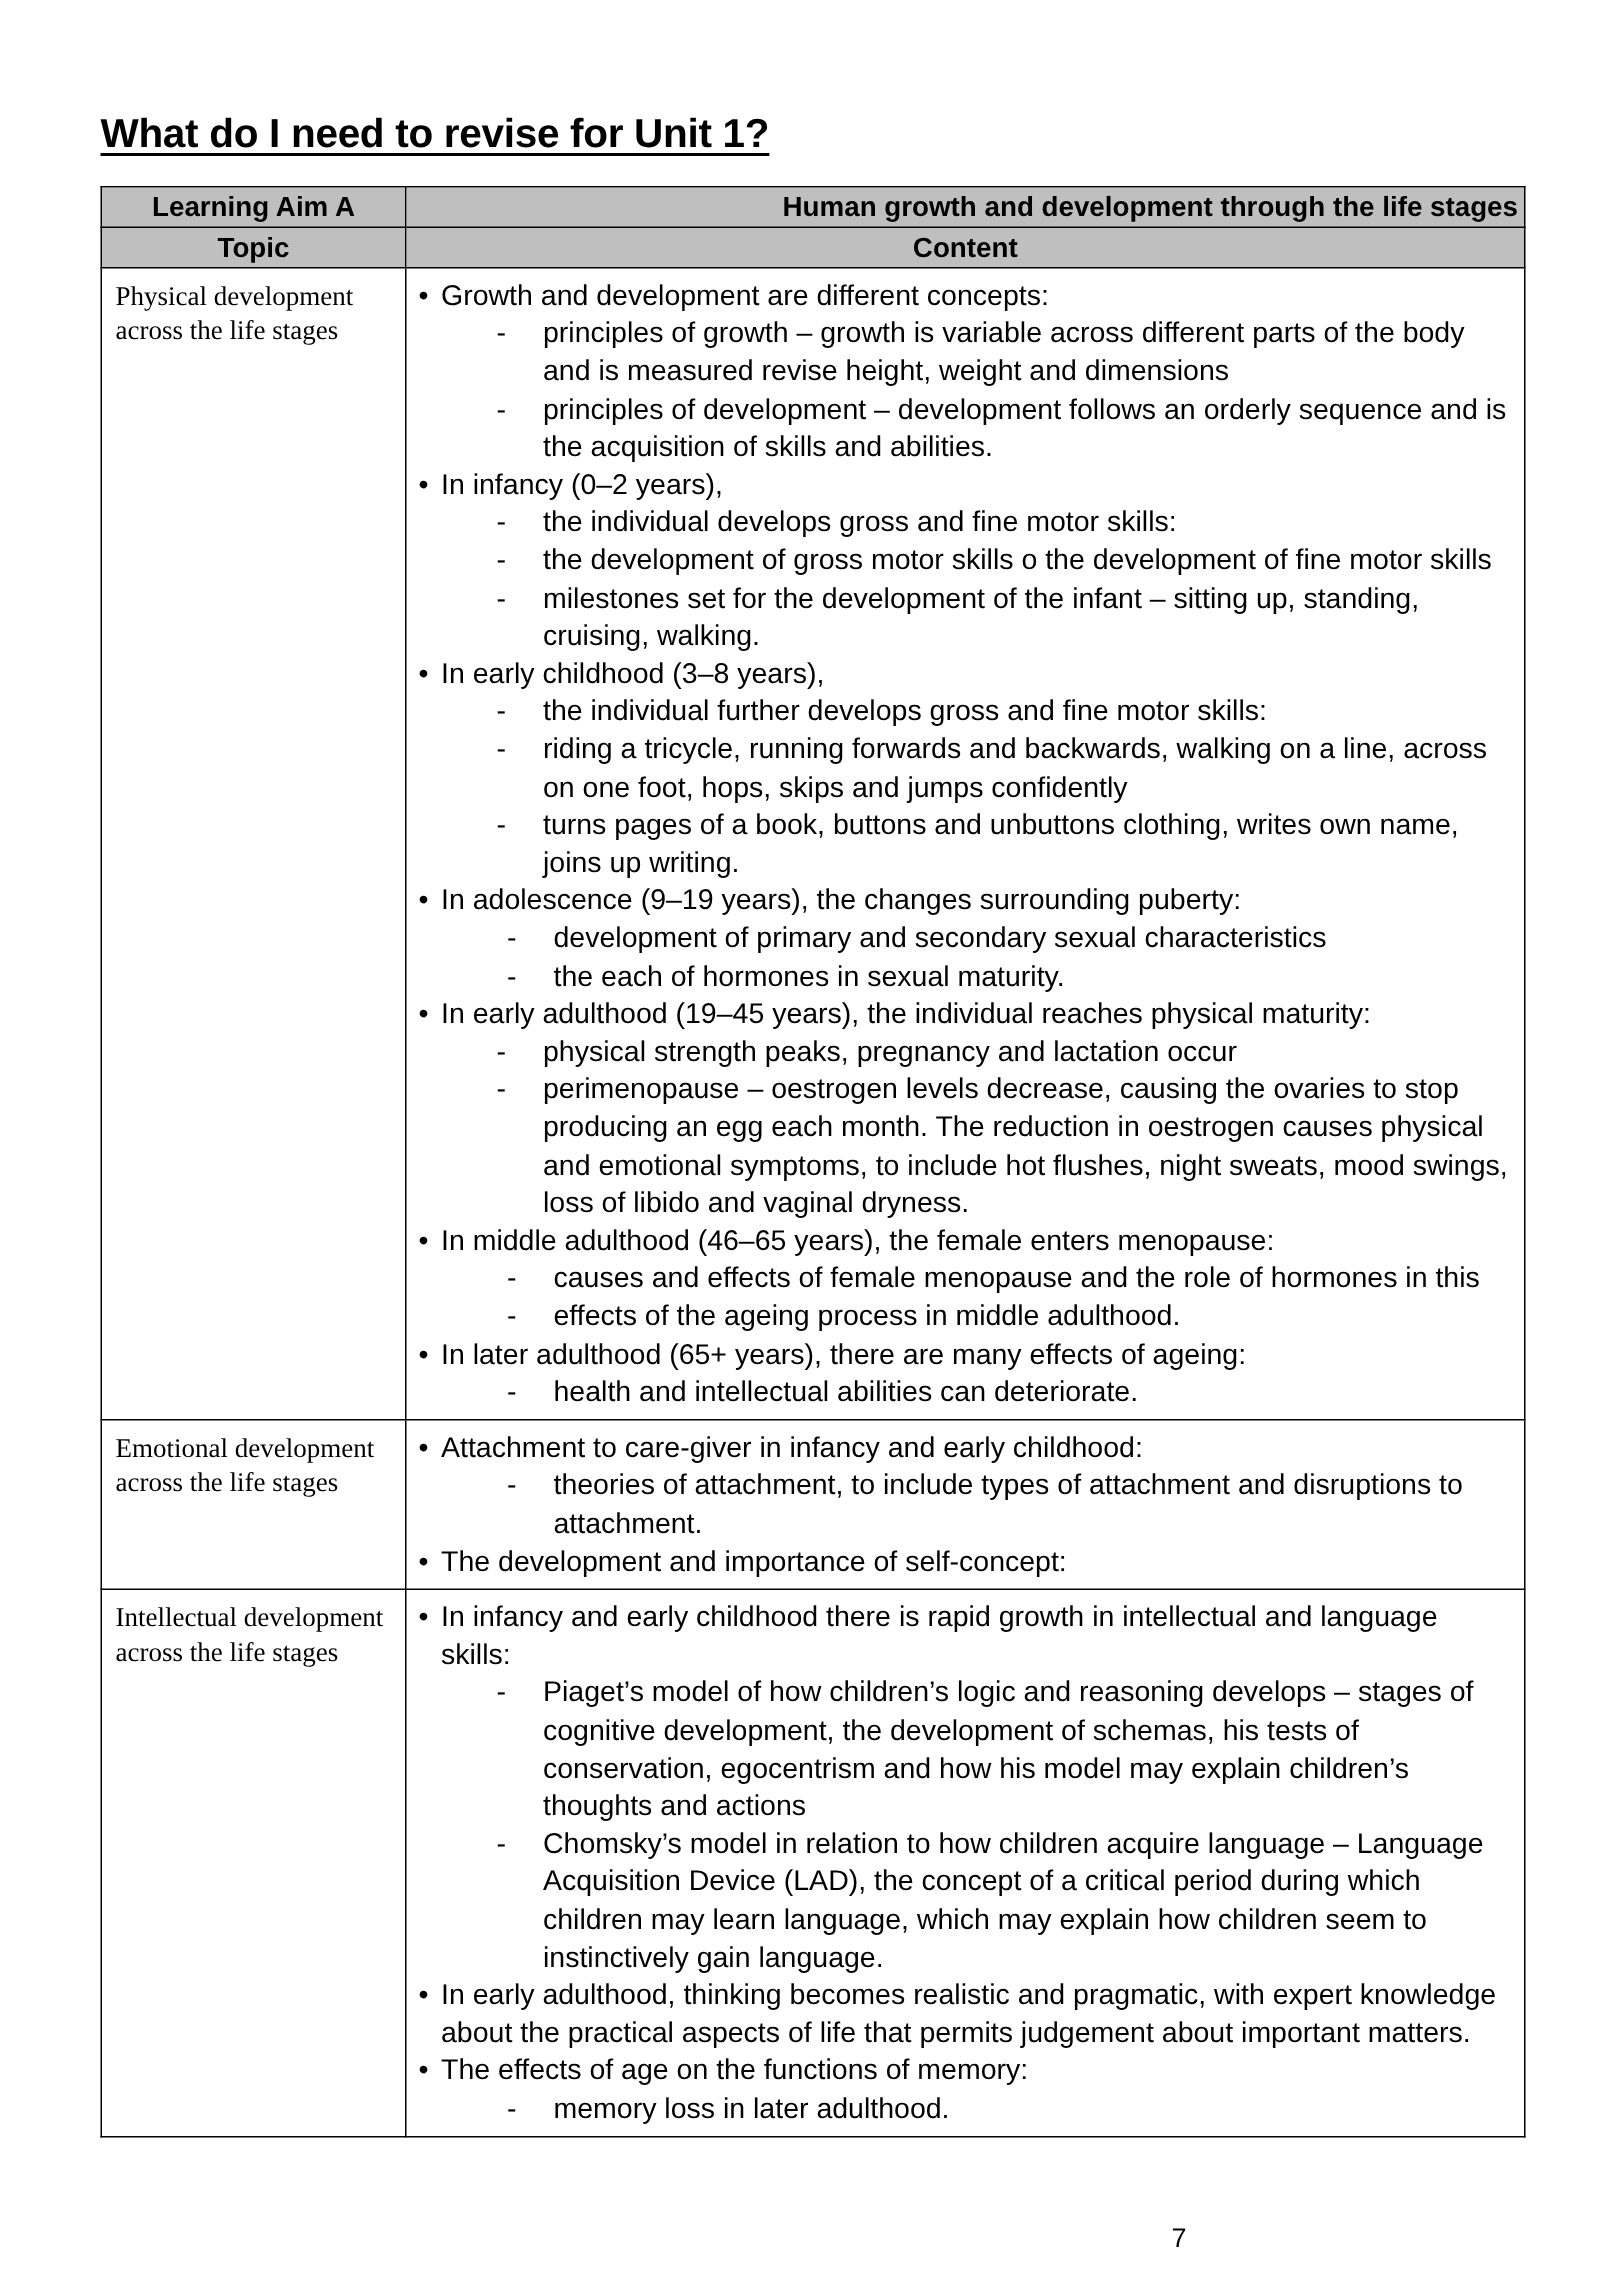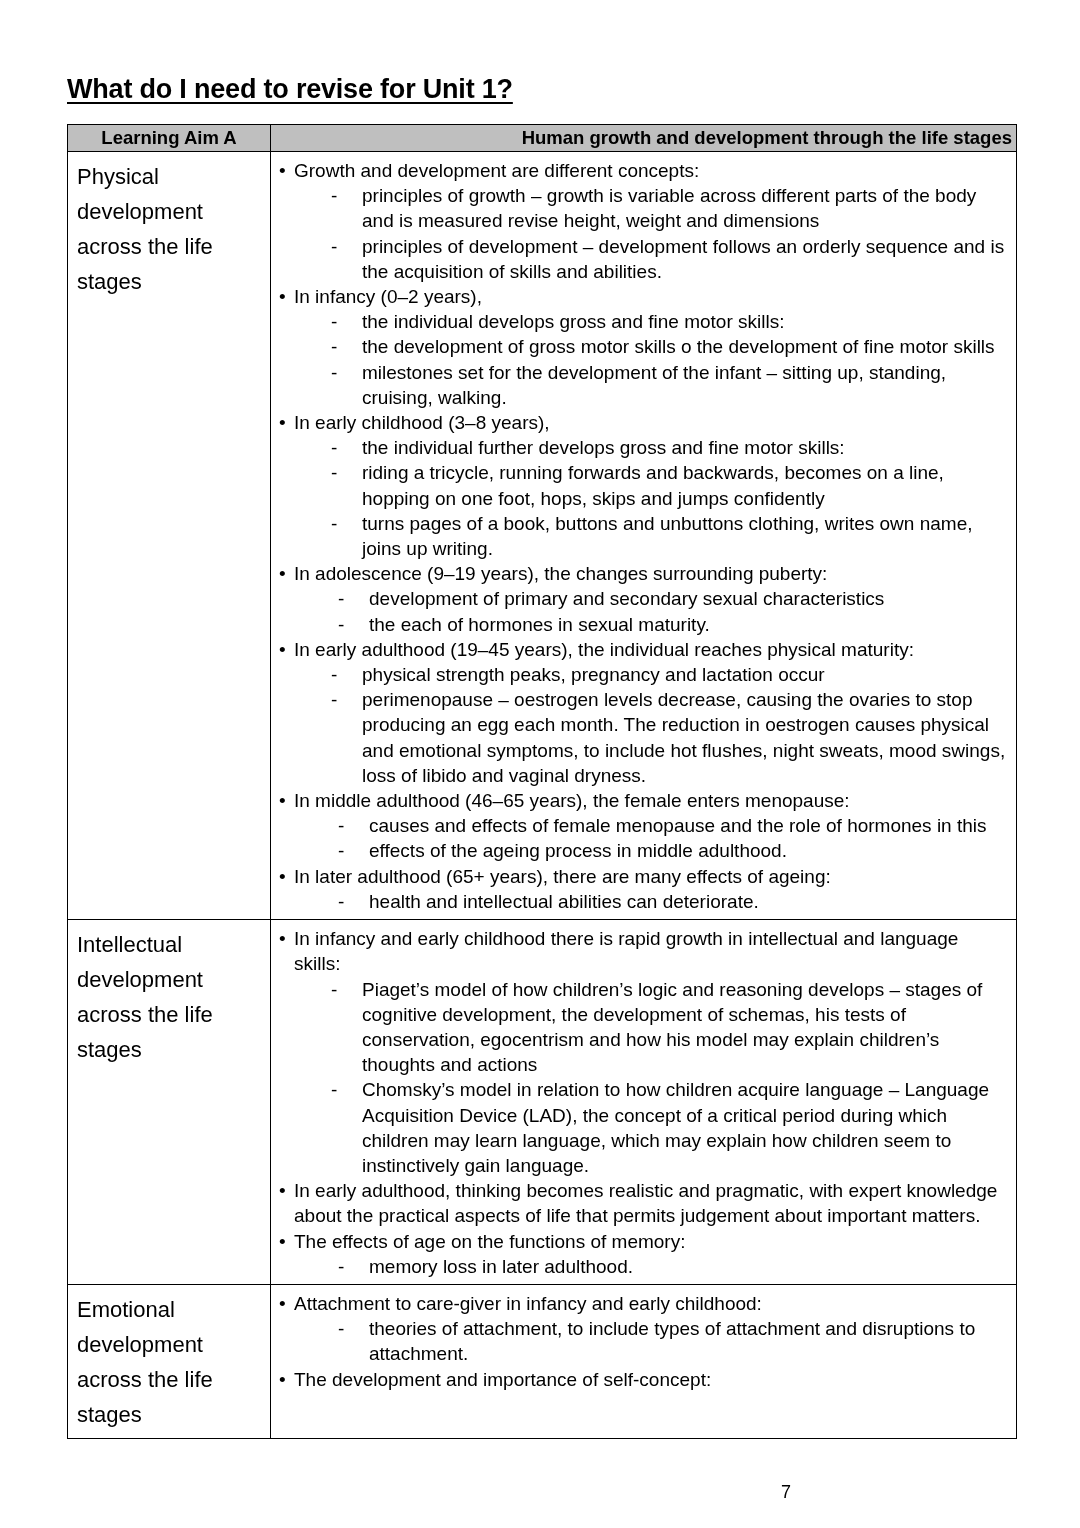--- a/index.html
+++ b/index.html
@@ -59,22 +59,23 @@
     white-space: nowrap;
     overflow: hidden;
   }
   .hdr.left-pad {
     text-align: right;
     padding-left: 8px !important;
   }
 
   .topic-cell {
     padding: 7px 6px 6px 9px !important;
-    font-size: 22px;
-    line-height: 35px;
+    font-size: 18px;
+    line-height: 23px;
+    font-family: Liberation Serif, serif;
   }
   .content-cell {
     padding: 6px 6px 5px 6px !important;
     font-size: 19px;
     line-height: 25.2px;
   }
 
   ul.blist {
     list-style: none;
     margin: 0;
@@ -132,79 +133,83 @@
     <colgroup>
       <col class="topic-col">
       <col class="content-col">
     </colgroup>
     <tbody>
       <tr>
         <td class="hdr">Learning Aim A</td>
         <td class="hdr left-pad">Human growth and development through the life stages</td>
       </tr>
       <tr>
+        <td class="hdr">Topic</td>
+        <td class="hdr">Content</td>
+      </tr>
+      <tr>
         <td class="topic-cell">Physical development across the life stages</td>
         <td class="content-cell">
           <ul class="blist">
               <li class="bullet"><span class="bullet-dot">•</span><span>Growth and development are different concepts:</span><ul class="dlist">
                   <li class="dash"><span class="dash-mark">-</span><span>principles of growth – growth is variable across different parts of the body and is measured revise height, weight and dimensions</span></li>
                   <li class="dash"><span class="dash-mark">-</span><span>principles of development – development follows an orderly sequence and is the acquisition of skills and abilities.</span></li>
                 </ul></li>
               <li class="bullet"><span class="bullet-dot">•</span><span>In infancy (0–2 years),</span><ul class="dlist">
                   <li class="dash"><span class="dash-mark">-</span><span>the individual develops gross and fine motor skills:</span></li>
                   <li class="dash"><span class="dash-mark">-</span><span>the development of gross motor skills o the development of fine motor skills</span></li>
                   <li class="dash"><span class="dash-mark">-</span><span>milestones set for the development of the infant – sitting up, standing, cruising, walking.</span></li>
                 </ul></li>
               <li class="bullet"><span class="bullet-dot">•</span><span>In early childhood (3–8 years),</span><ul class="dlist">
                   <li class="dash"><span class="dash-mark">-</span><span>the individual further develops gross and fine motor skills:</span></li>
-                  <li class="dash"><span class="dash-mark">-</span><span>riding a tricycle, running forwards and backwards, becomes on a line, hopping on one foot, hops, skips and jumps confidently</span></li>
+                  <li class="dash"><span class="dash-mark">-</span><span>riding a tricycle, running forwards and backwards, walking on a line, across on one foot, hops, skips and jumps confidently</span></li>
                   <li class="dash"><span class="dash-mark">-</span><span>turns pages of a book, buttons and unbuttons clothing, writes own name, joins up writing.</span></li>
                 </ul></li>
               <li class="bullet"><span class="bullet-dot">•</span><span>In adolescence (9–19 years), the changes surrounding puberty:</span><ul class="dlist">
                   <li class="dash wide"><span class="dash-mark">-</span><span>development of primary and secondary sexual characteristics</span></li>
                   <li class="dash wide"><span class="dash-mark">-</span><span>the each of hormones in sexual maturity.</span></li>
                 </ul></li>
               <li class="bullet"><span class="bullet-dot">•</span><span>In early adulthood (19–45 years), the individual reaches physical maturity:</span><ul class="dlist">
                   <li class="dash"><span class="dash-mark">-</span><span>physical strength peaks, pregnancy and lactation occur</span></li>
                   <li class="dash"><span class="dash-mark">-</span><span>perimenopause – oestrogen levels decrease, causing the ovaries to stop producing an egg each month. The reduction in oestrogen causes physical and emotional symptoms, to include hot flushes, night sweats, mood swings, loss of libido and vaginal dryness.</span></li>
                 </ul></li>
               <li class="bullet"><span class="bullet-dot">•</span><span>In middle adulthood (46–65 years), the female enters menopause:</span><ul class="dlist">
                   <li class="dash wide"><span class="dash-mark">-</span><span>causes and effects of female menopause and the role of hormones in this</span></li>
                   <li class="dash wide"><span class="dash-mark">-</span><span>effects of the ageing process in middle adulthood.</span></li>
                 </ul></li>
               <li class="bullet"><span class="bullet-dot">•</span><span>In later adulthood (65+ years), there are many effects of ageing:</span><ul class="dlist">
                   <li class="dash wide"><span class="dash-mark">-</span><span>health and intellectual abilities can deteriorate.</span></li>
                 </ul></li>
+            </ul>
+        </td>
+      </tr>
+      <tr>
+        <td class="topic-cell">Emotional development across the life stages</td>
+        <td class="content-cell">
+          <ul class="blist">
+              <li class="bullet"><span class="bullet-dot">•</span><span>Attachment to care-giver in infancy and early childhood:</span><ul class="dlist">
+                  <li class="dash wide"><span class="dash-mark">-</span><span>theories of attachment, to include types of attachment and disruptions to attachment.</span></li>
+                </ul></li>
+              <li class="bullet"><span class="bullet-dot">•</span><span>The development and importance of self-concept:</span></li>
             </ul>
         </td>
       </tr>
       <tr>
         <td class="topic-cell">Intellectual development across the life stages</td>
         <td class="content-cell">
           <ul class="blist">
               <li class="bullet"><span class="bullet-dot">•</span><span>In infancy and early childhood there is rapid growth in intellectual and language skills:</span><ul class="dlist">
                   <li class="dash"><span class="dash-mark">-</span><span>Piaget’s model of how children’s logic and reasoning develops – stages of cognitive development, the development of schemas, his tests of conservation, egocentrism and how his model may explain children’s thoughts and actions</span></li>
                   <li class="dash"><span class="dash-mark">-</span><span>Chomsky’s model in relation to how children acquire language – Language Acquisition Device (LAD), the concept of a critical period during which children may learn language, which may explain how children seem to instinctively gain language.</span></li>
                 </ul></li>
               <li class="bullet"><span class="bullet-dot">•</span><span>In early adulthood, thinking becomes realistic and pragmatic, with expert knowledge about the practical aspects of life that permits judgement about important matters.</span></li>
               <li class="bullet"><span class="bullet-dot">•</span><span>The effects of age on the functions of memory:</span><ul class="dlist">
                   <li class="dash wide"><span class="dash-mark">-</span><span>memory loss in later adulthood.</span></li>
                 </ul></li>
             </ul>
         </td>
       </tr>
-      <tr>
-        <td class="topic-cell">Emotional development across the life stages</td>
-        <td class="content-cell">
-          <ul class="blist">
-              <li class="bullet"><span class="bullet-dot">•</span><span>Attachment to care-giver in infancy and early childhood:</span><ul class="dlist">
-                  <li class="dash wide"><span class="dash-mark">-</span><span>theories of attachment, to include types of attachment and disruptions to attachment.</span></li>
-                </ul></li>
-              <li class="bullet"><span class="bullet-dot">•</span><span>The development and importance of self-concept:</span></li>
-            </ul>
-        </td>
-      </tr>
     </tbody>
   </table>
 
   <div class="page-number">7</div>
 
 </div>
 
 </body></html>

